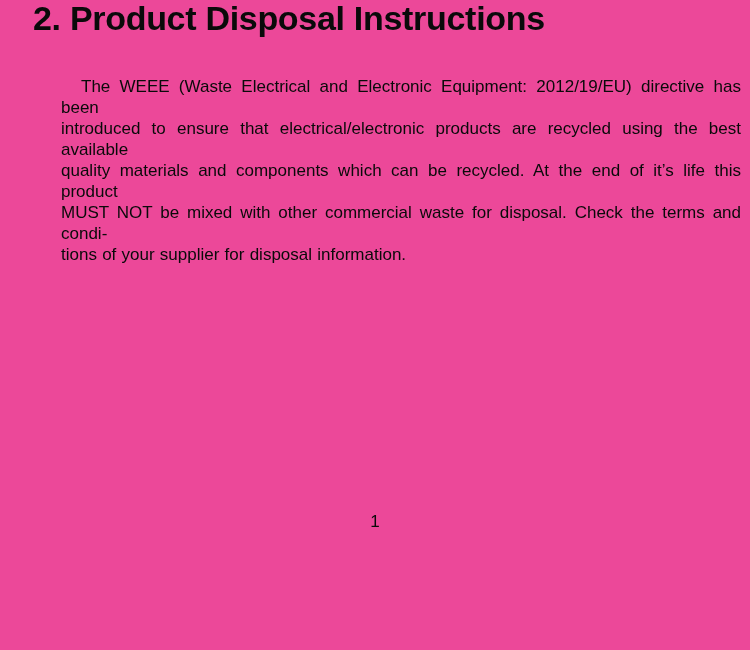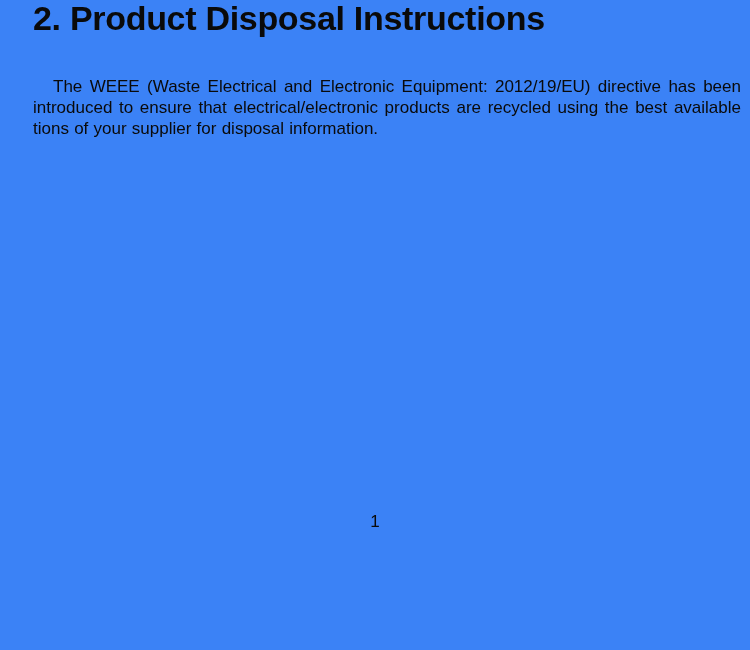--- a/index.html
+++ b/index.html
@@ -11,21 +11,21 @@
     width: 750px;
     height: 650px;
     position: relative;
     overflow: hidden;
     font-family: "Liberation Sans", "DejaVu Sans", sans-serif;
     color: #0a0a0a;
   }
   .page {
     position: absolute;
     inset: 0;
-    background: #3b82f6;
+    background: #ec4899;
   }
   .heading {
     position: absolute;
     left: 33px;
     top: 1px;
     margin: 0;
     font-size: 34px;
     line-height: 35px;
     font-weight: bold;
     letter-spacing: -0.3px;
@@ -38,20 +38,21 @@
     top: 76px;
     width: 708px;
     font-size: 17px;
     line-height: 21px;
     color: #0a0a0a;
   }
   .line {
     text-align: justify;
     text-align-last: justify;
     word-spacing: 0.5px;
+    margin-left: 28px;
   }
   .line.first {
     text-indent: 20px;
   }
   .line.last {
     text-align: center;
     text-align-last: left;
   }
   .pagenum {
     position: absolute;
@@ -66,17 +67,19 @@
 </style>
 </head>
 <body>
 
 <div class="page">
   <h1 class="heading">2. Product Disposal Instructions</h1>
 
   <div class="paragraph" id="paragraph">
       <div class="line first">The WEEE (Waste Electrical and Electronic Equipment: 2012/19/EU) directive has been</div>
       <div class="line">introduced to ensure that electrical/electronic products are recycled using the best available</div>
+      <div class="line">quality materials and components which can be recycled. At the end of it’s life this product</div>
+      <div class="line">MUST NOT be mixed with other commercial waste for disposal. Check the terms and condi-</div>
       <div class="line last">tions of your supplier for disposal information.</div>
     </div>
 
   <div class="pagenum">1</div>
 </div>
 
 </body></html>

